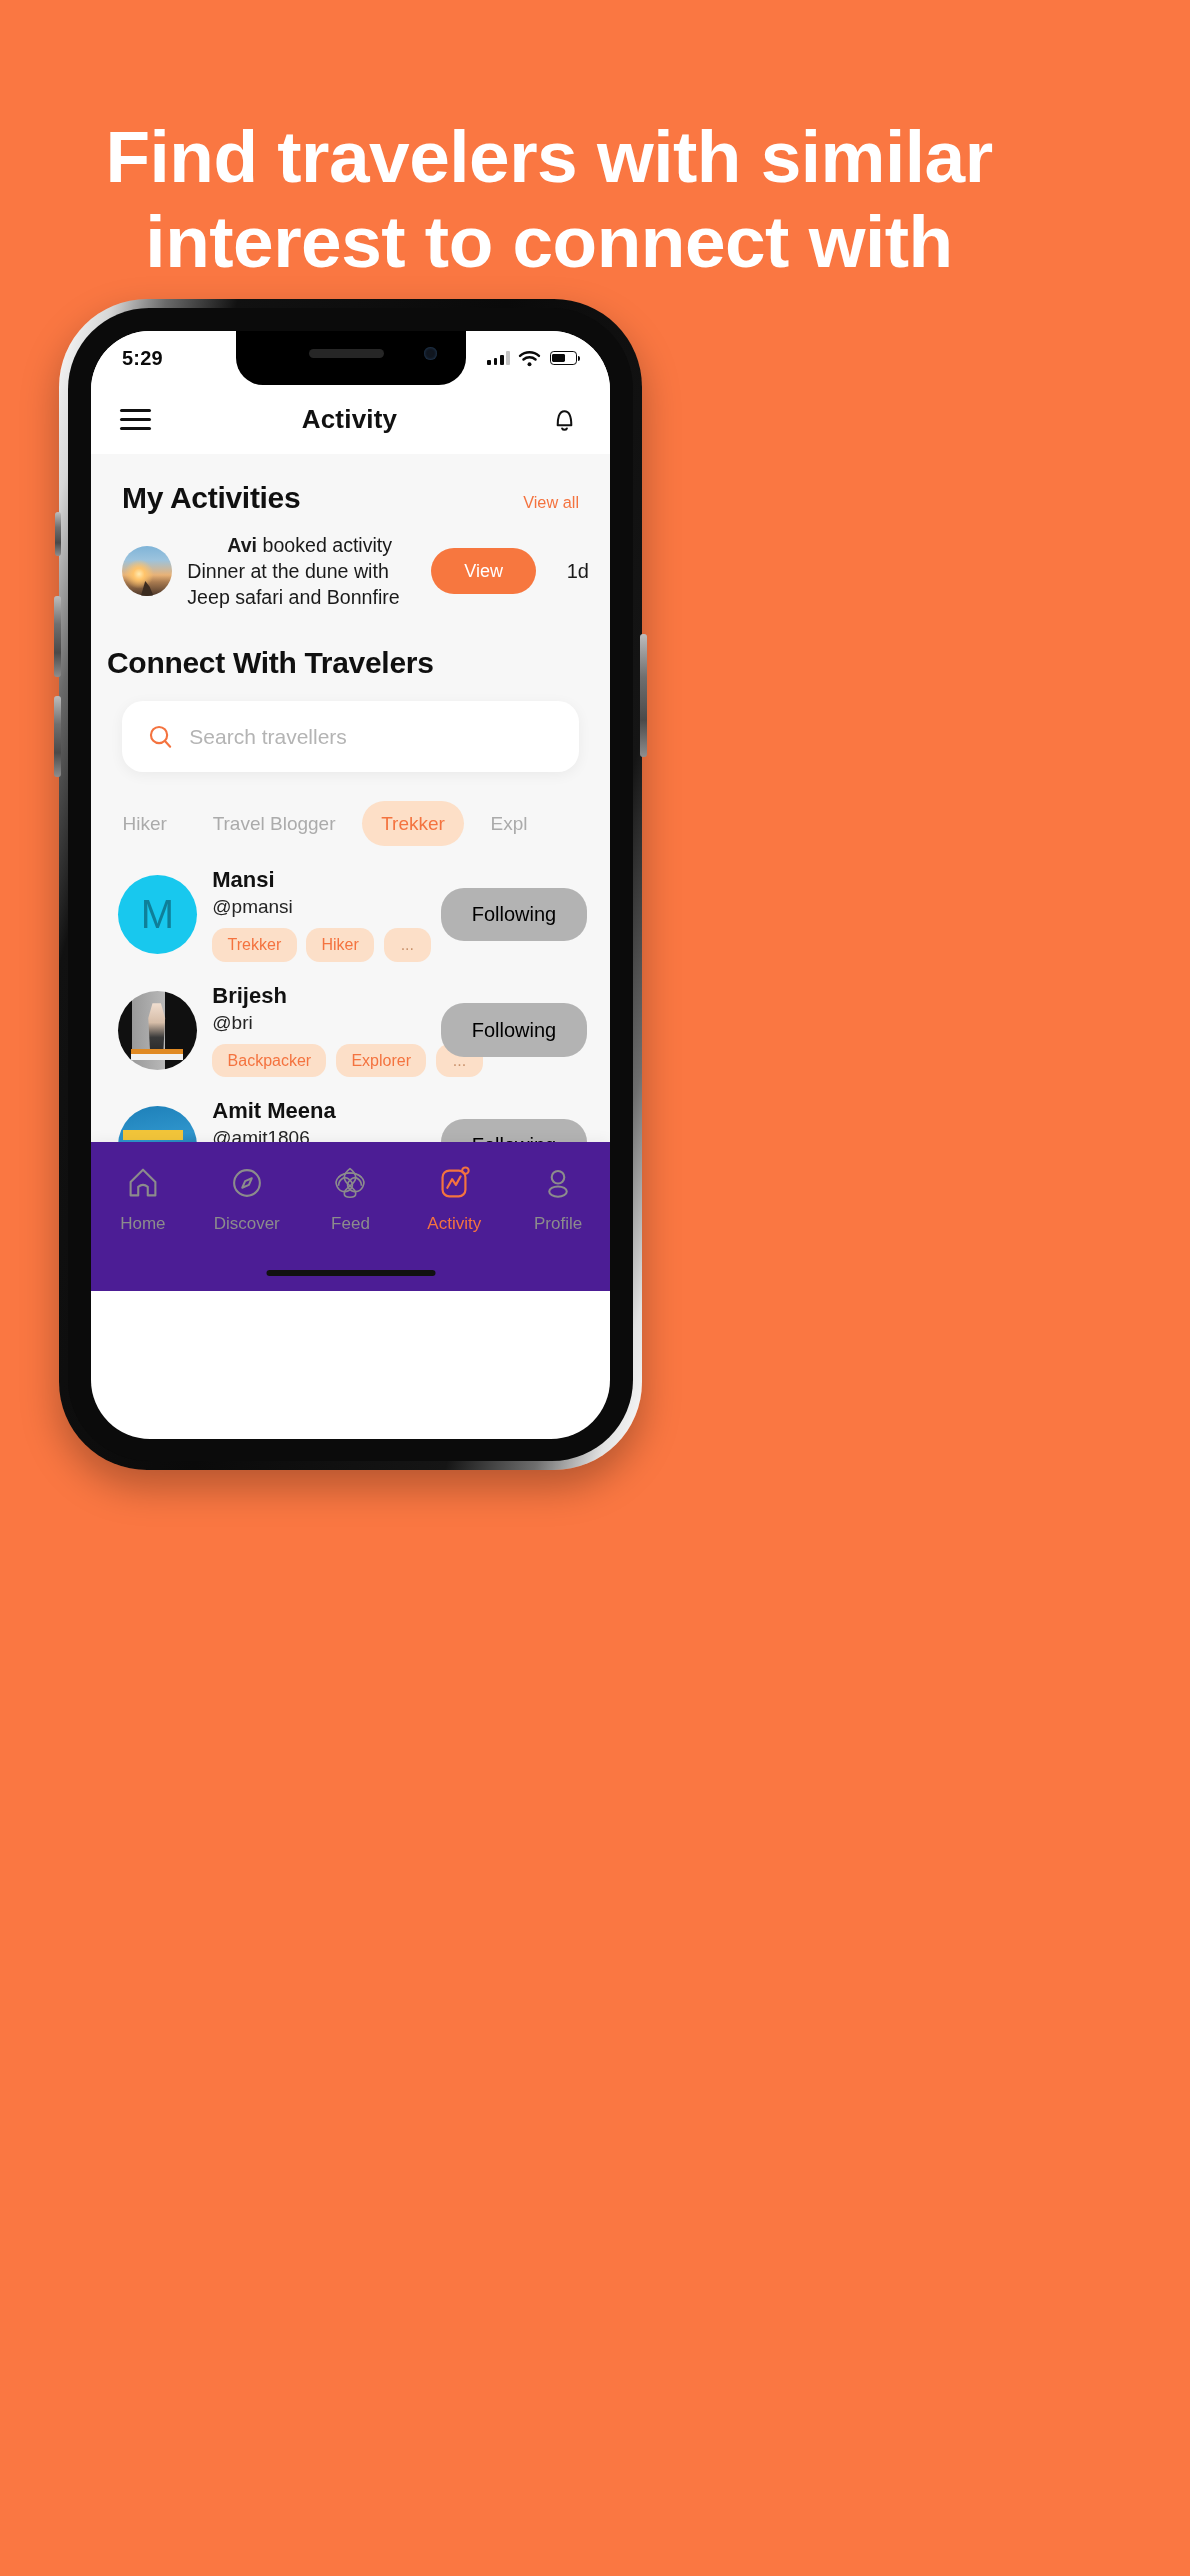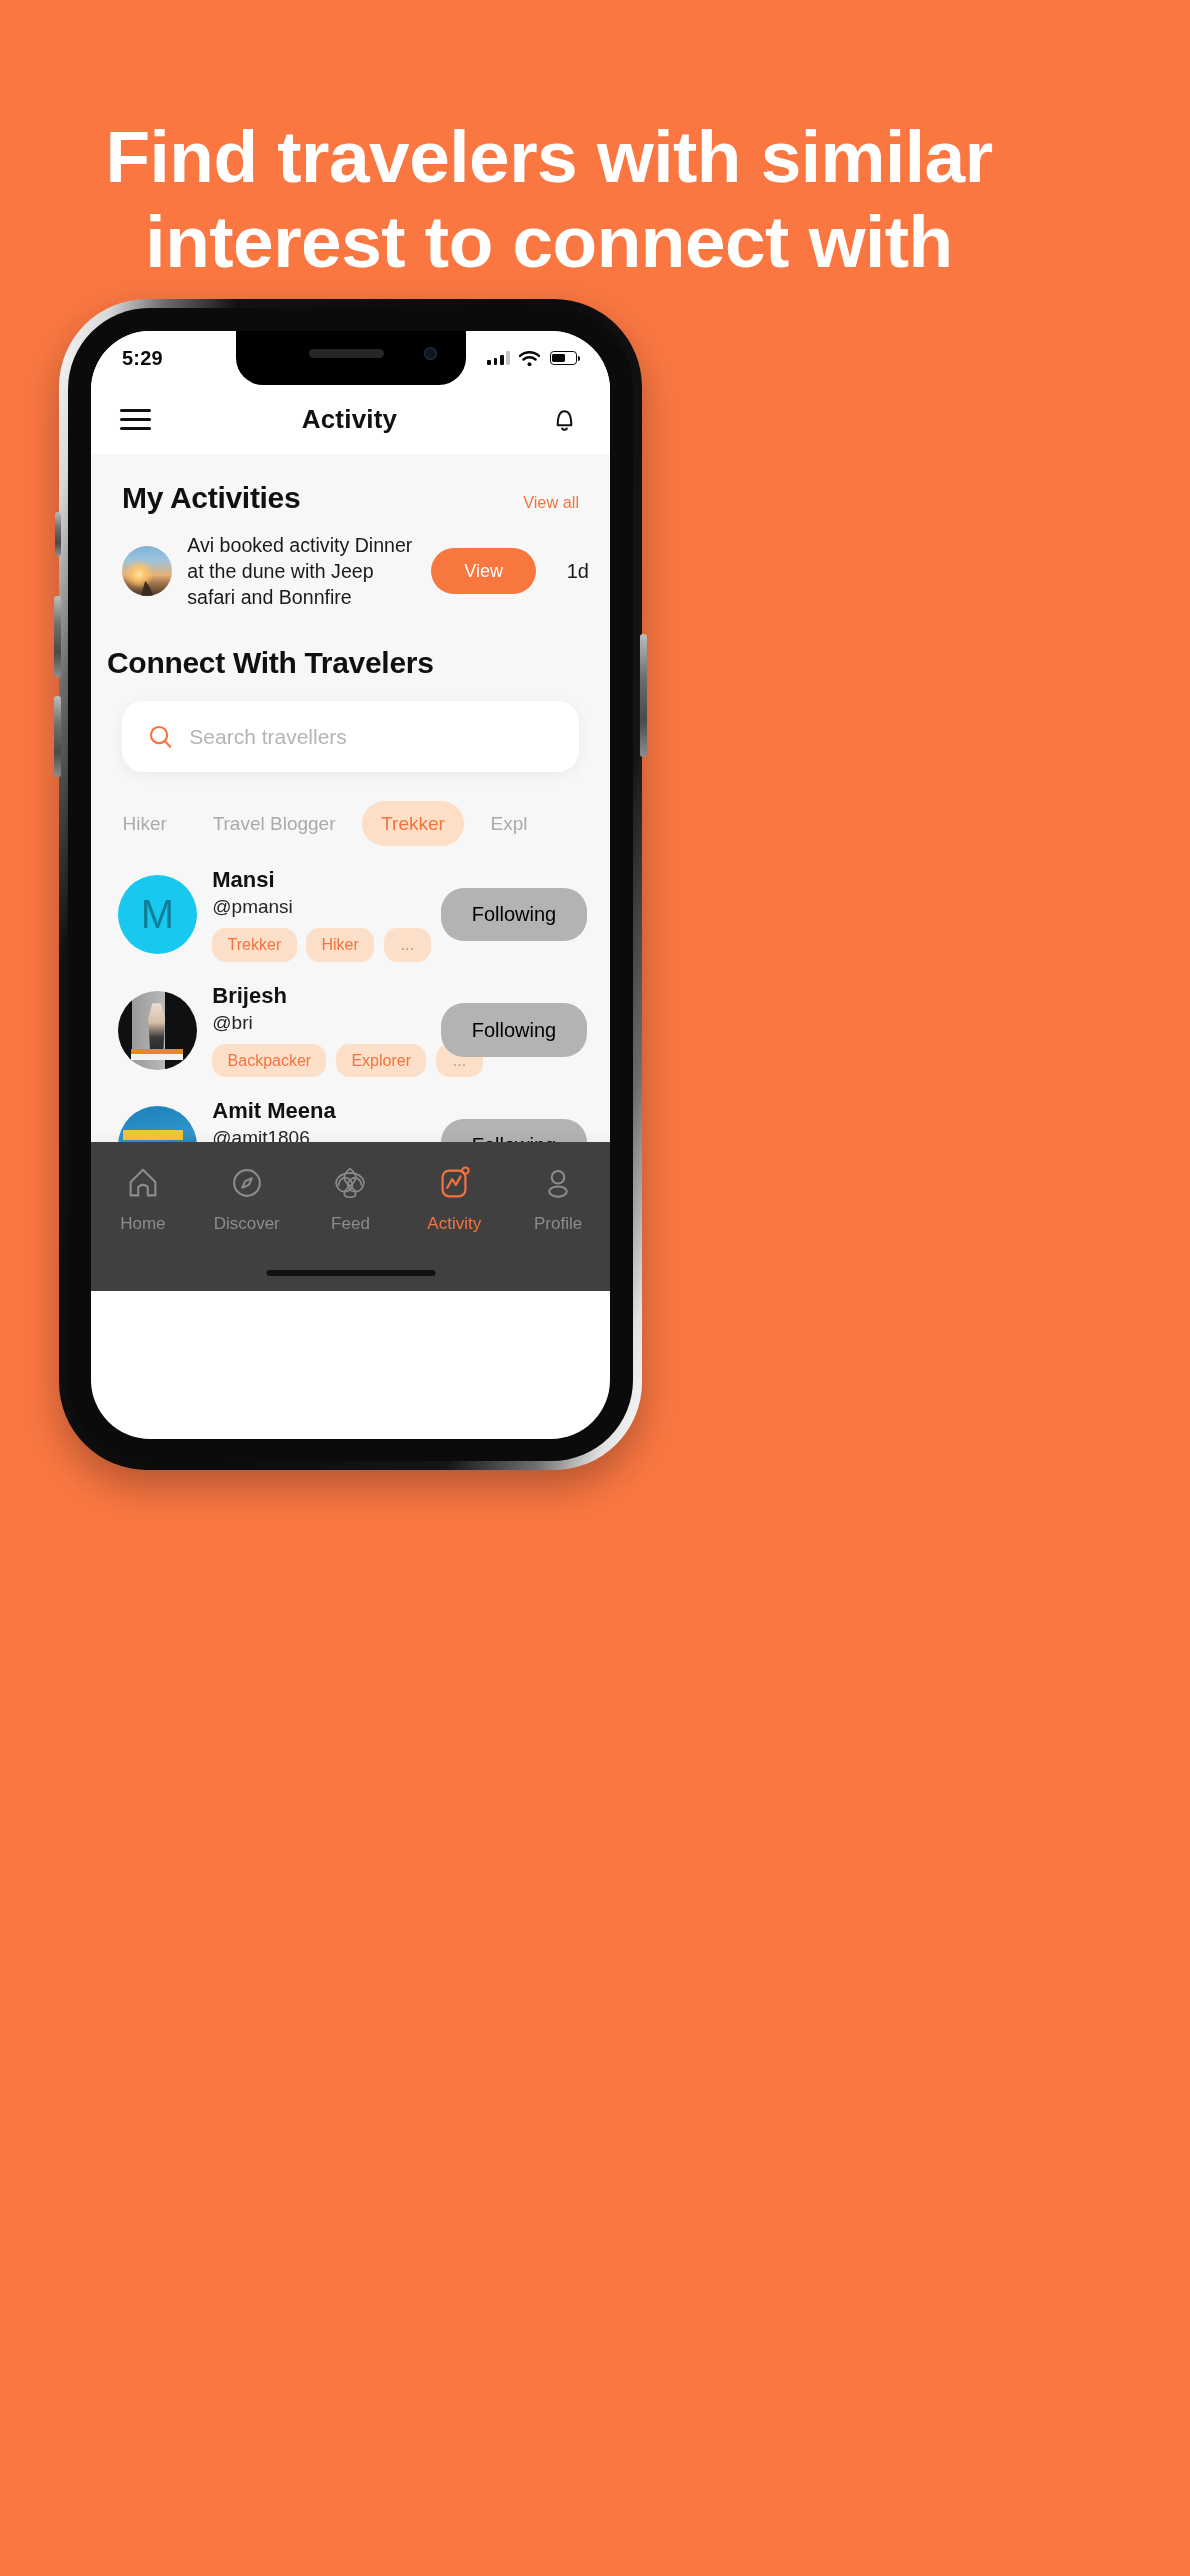--- a/index.html
+++ b/index.html
@@ -199,21 +199,21 @@
     background: #3c2c20;
     clip-path: polygon(22% 100%, 42% 16%, 62% 48%, 80% 100%);
   }
   .act-text {
     font-size: 19.6px;
     line-height: 1.33;
     color: #1a1a1a;
     flex: 1 1 auto;
     max-width: 288px;
   }
-  .act-text b { font-weight: normal; }
+  .act-text b { font-weight: bold; margin-left: 40px; }
   .view-btn {
     background: #F7773F;
     color: #fff;
     font-size: 18px;
     border: none;
     border-radius: 38px;
     padding: 12.5px 0;
     width: 105px;
     text-align: center;
     flex: 0 0 105px;
@@ -338,21 +338,21 @@
     font-weight: bold;
     color: #F4733F;
   }
 
   
   .bottom-nav {
     position: absolute;
     left: 0; bottom: 0;
     width: 100%;
     height: 149px;
-    background: #404040;
+    background: #4c1d95;
     box-shadow: 0 -1.9px 13.4px rgba(0,0,0,.05);
     display: flex;
     align-items: flex-start;
     justify-content: space-around;
     padding-top: 21px;
     box-sizing: border-box;
     z-index: 20;
   }
   .nav-item { display: flex; flex-direction: column; align-items: center; gap: 10.5px; width: 100px; cursor: pointer; }
   .nav-label { font-size: 17px; color: #8C8C8C; }

